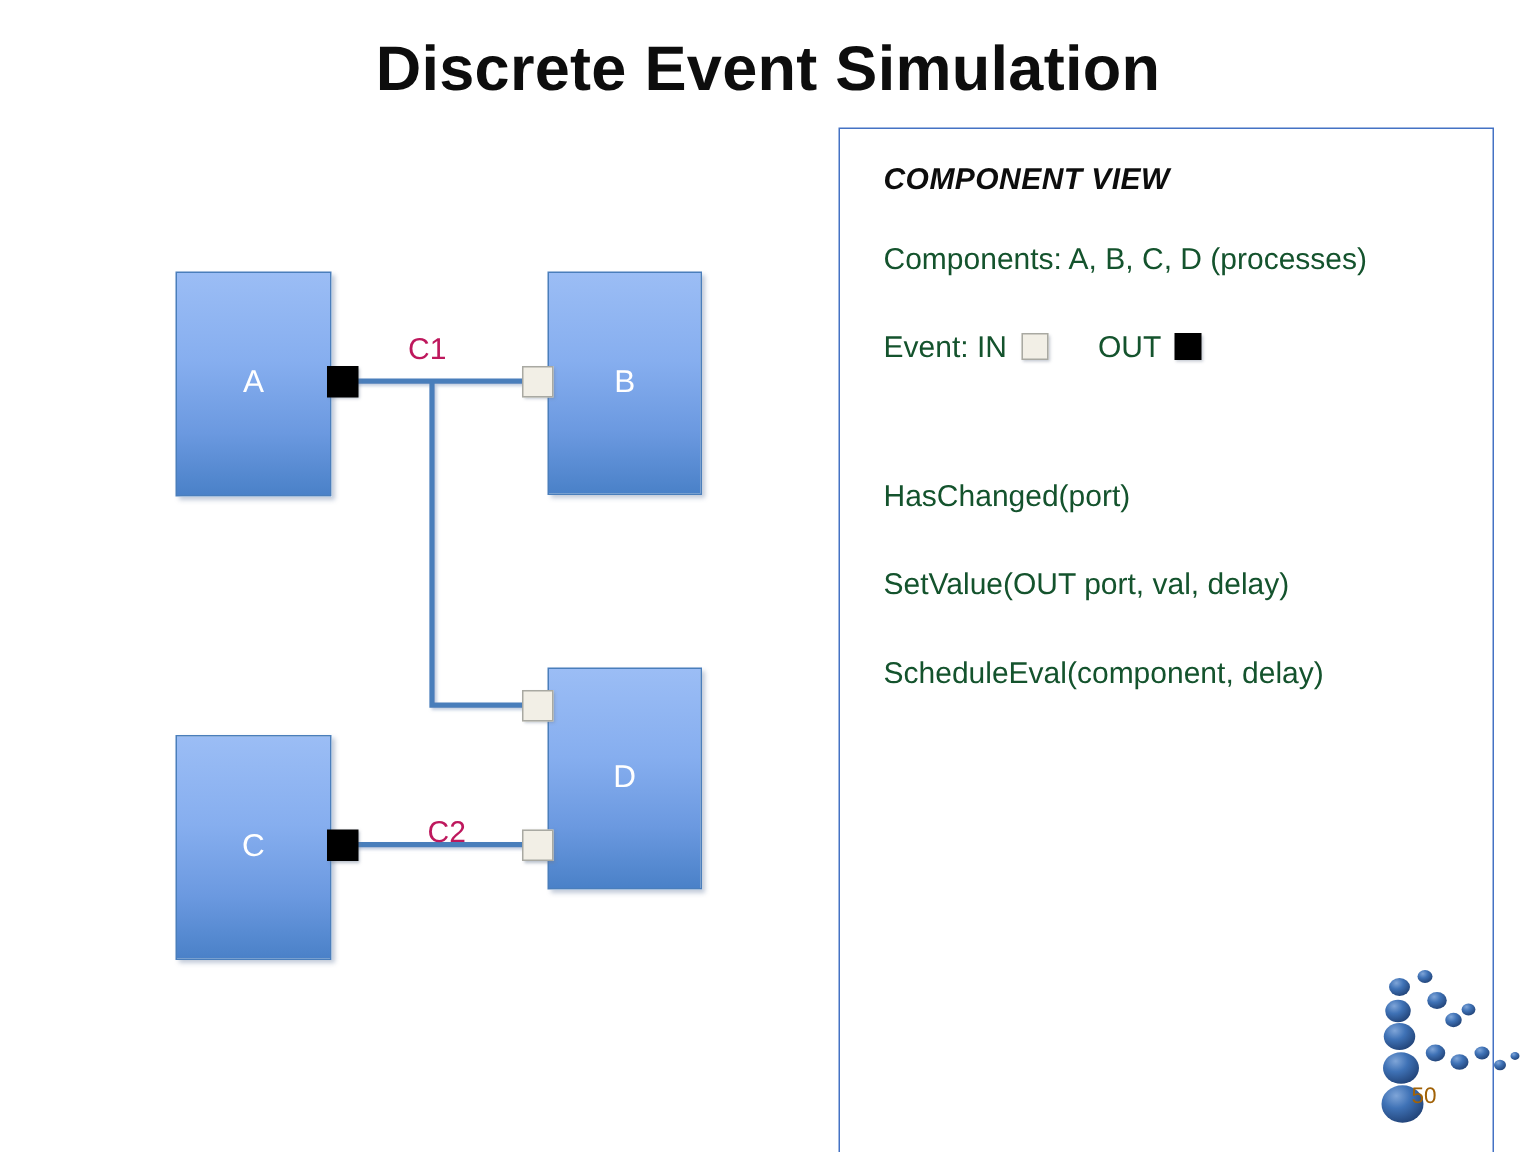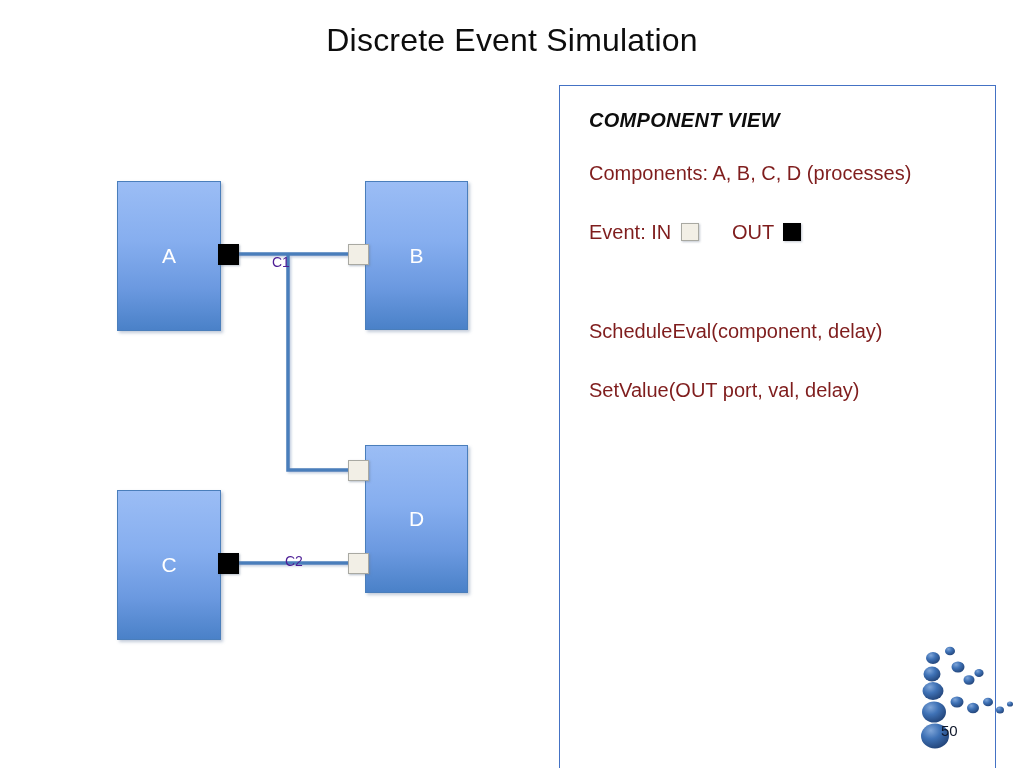--- a/index.html
+++ b/index.html
@@ -16,22 +16,22 @@
     color: #000000;
   }
 
   
   #slide-title {
     position: absolute;
     left: 0;
     top: 22px;
     width: 1024px;
     text-align: center;
-    font-size: 32px;
-    font-weight: 400;
+    font-size: 42px;
+    font-weight: 700;
     letter-spacing: 0.2px;
     color: #0d0d0d;
     white-space: nowrap;
   }
 
   
   #diagram {
     position: absolute;
     left: 0;
     top: 0;
@@ -77,24 +77,23 @@
   .port-in {
     background: #f2efe6;
     border: 1px solid #a9a9a2;
     width: 21px;
     height: 21px;
     box-shadow: 1px 1px 2px rgba(110,125,150,0.5);
   }
 
   .conn-label {
     position: absolute;
-    font-size: 14px;
-    color: #4c1d95;
+    font-size: 20px;
+    color: #be185d;
     white-space: nowrap;
-    margin-top: 32px;
   }
 
   
   #info-panel {
     position: absolute;
     left: 559px;
     top: 85px;
     width: 437px;
     height: 726px;
     border: 1px solid #4472c4;
@@ -110,21 +109,21 @@
   .panel-heading {
     font-size: 20px;
     font-weight: bold;
     font-style: italic;
     color: #0d0d0d;
     margin: 0 0 30px 0;
     letter-spacing: 0.3px;
   }
   .panel-line {
     font-size: 20px;
-    color: #7f1d1d;
+    color: #14532d;
     margin: 0 0 36px 0;
     white-space: nowrap;
   }
   .panel-gap {
     height: 40px;
   }
   .legend-swatch {
     display: inline-block;
     vertical-align: -2px;
     width: 18px;
@@ -148,21 +147,21 @@
     left: 905px;
     top: 640px;
     width: 119px;
     height: 110px;
   }
   #slide-number {
     position: absolute;
     left: 941px;
     top: 722px;
     font-size: 15px;
-    color: #0f172a;
+    color: #a16207;
   }
 </style>
 </head>
 <body>
 
 <div id="slide-title">Discrete Event Simulation</div>
 
 <div id="diagram">
 
   <svg width="540" height="768">
@@ -195,21 +194,21 @@
   </div>
   <div class="port port-out" style="left:218px; top:553px;"></div>
 
   <div class="comp-block" style="left:365px; top:445px; width:103px; height:148px;">
     <span class="comp-label">D</span>
   </div>
   <div class="port port-in" style="left:348px; top:460px;"></div>
   <div class="port port-in" style="left:348px; top:553px;"></div>
 
   <div class="conn-label" style="left:272px; top:222px;">C1</div>
-  <div class="conn-label" style="left:285px; top:521px;">C2</div>
+  <div class="conn-label" style="left:285px; top:544px;">C2</div>
 </div>
 
 <div id="info-panel">
   <div class="panel-inner">
 
     <div class="panel-heading">COMPONENT VIEW</div>
 
     <div class="panel-line">Components: A, B, C, D (processes)</div>
 
 
@@ -217,22 +216,23 @@
       <span>Event: IN</span>
       <span class="legend-swatch legend-in"></span>
       <span style="display:inline-block; width:18px;"></span>
       <span>OUT</span>
       <span class="legend-swatch legend-out"></span>
     </div>
 
     <div class="panel-gap"></div>
 
 
+    <div class="panel-line">HasChanged(port)</div>
+    <div class="panel-line">SetValue(OUT port, val, delay)</div>
     <div class="panel-line">ScheduleEval(component, delay)</div>
-    <div class="panel-line">SetValue(OUT port, val, delay)</div>
 
   </div>
 </div>
 
 <svg id="bubble-cluster" viewBox="0 0 119 110">
   <defs>
     <radialGradient id="bubbleGrad" cx="35%" cy="28%" r="75%">
       <stop offset="0%" stop-color="#7fa5d8"></stop>
       <stop offset="45%" stop-color="#3f72b6"></stop>
       <stop offset="100%" stop-color="#23457a"></stop>

